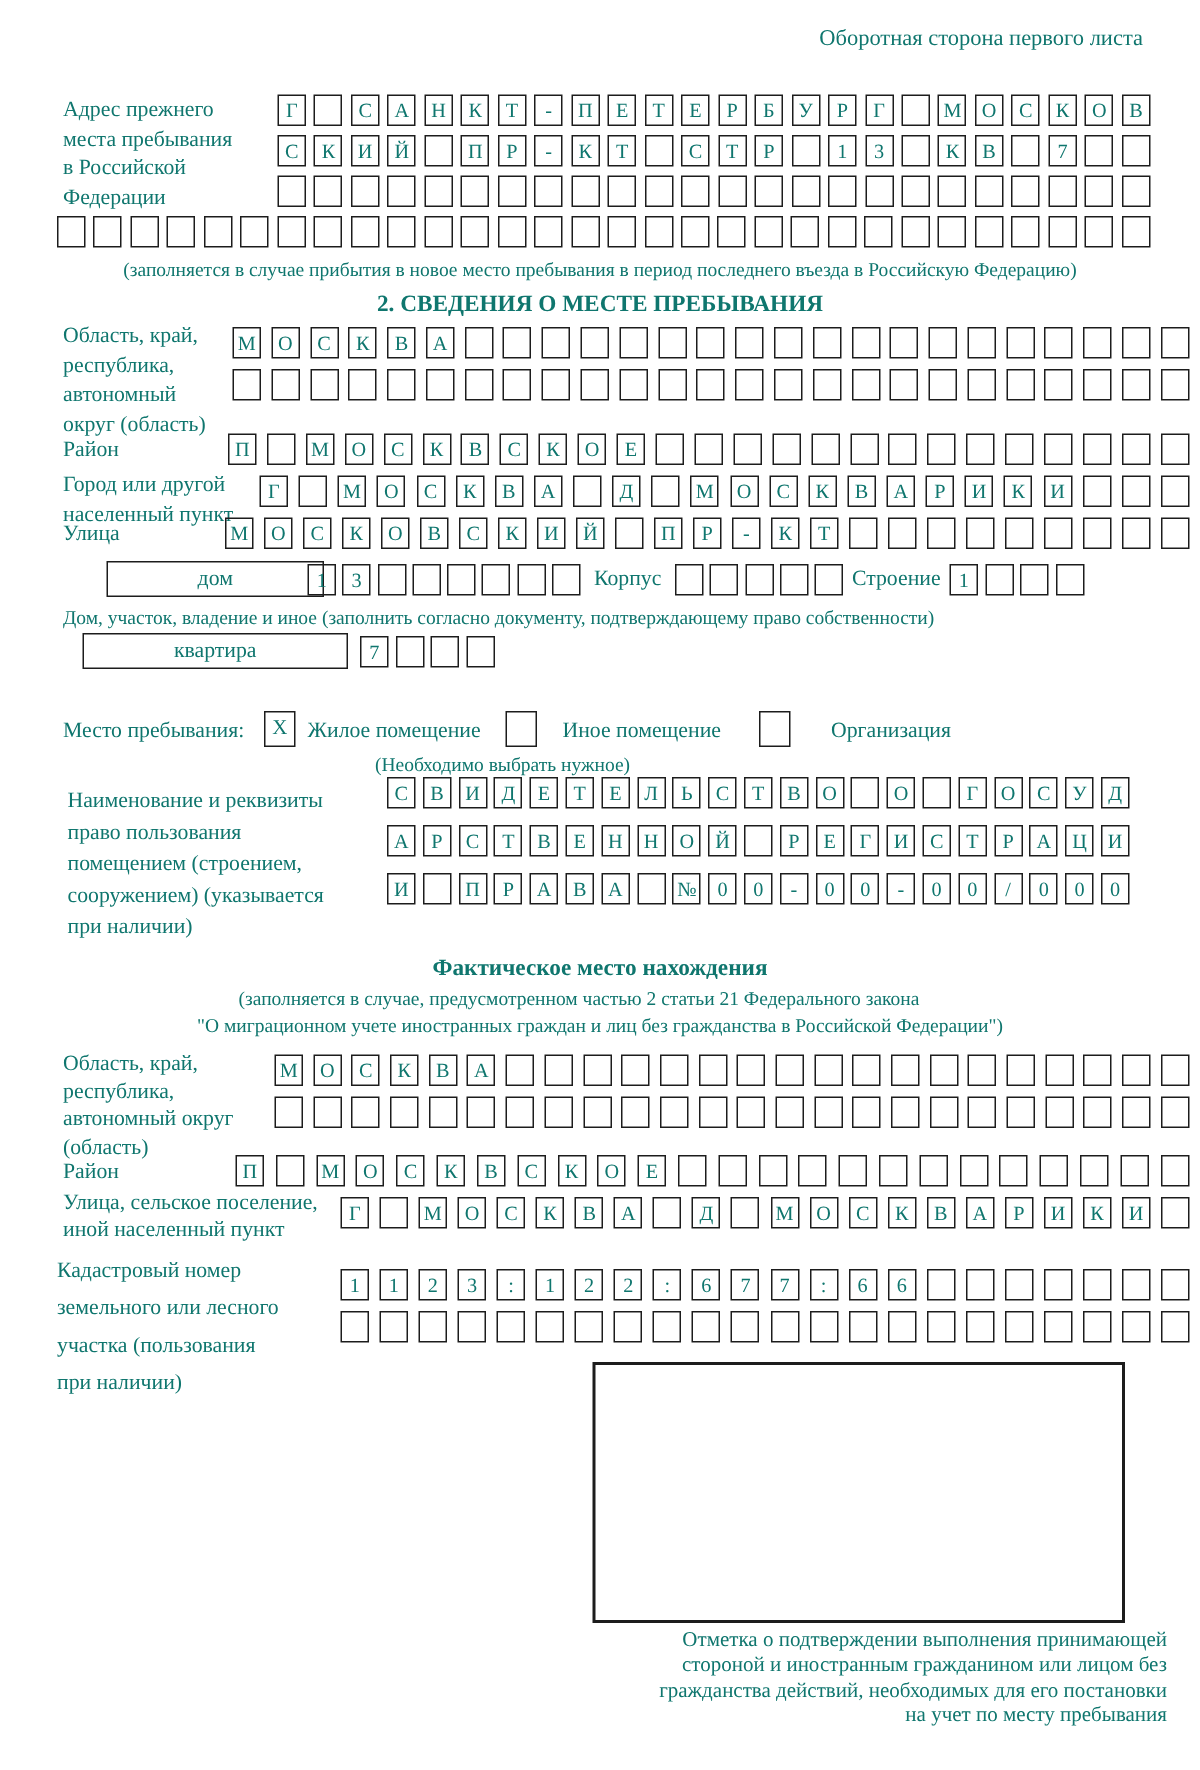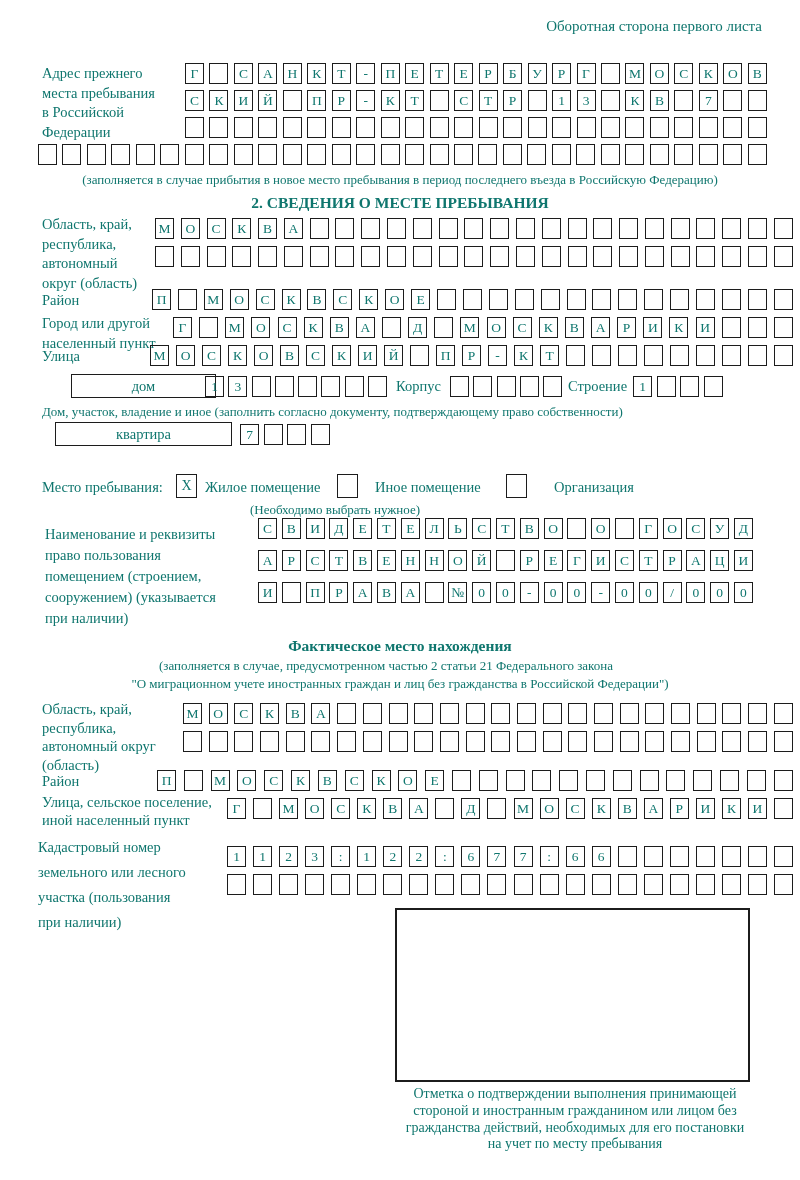--- a/index.html
+++ b/index.html
@@ -12,21 +12,21 @@
   .wbox{position:absolute;border:1.7px solid #1c1c1c;box-sizing:border-box;
         display:flex;align-items:center;justify-content:center;font-size:14.5px;}
   .cb{position:absolute;width:21px;height:24px;border:1.7px solid #1c1c1c;box-sizing:border-box;
       display:flex;align-items:center;justify-content:center;font-size:14px;}
   .lbl{position:absolute;font-size:14.5px;line-height:19.5px;}
   .note{position:absolute;font-size:13px;line-height:16px;}
   .center{text-align:center;}
   .right{text-align:right;}
   .h{position:absolute;font-size:15.5px;font-weight:bold;}
   .stampbox{position:absolute;border:2px solid #1c1c1c;box-sizing:border-box;background:#fff;}
-  .caption{position:absolute;font-size:14px;line-height:16.8px;text-align:center;}
+  .caption{position:absolute;font-size:14px;line-height:16.8px;text-align:right;}
 </style>
 </head>
 <body>
 
 <div class="page">
 
   <div class="abs right" style="left:400px;top:18px;width:362px;font-size:15px;">Оборотная сторона первого листа</div>
 
   <div class="lbl" style="left:42px;top:64px;">
     <div>Адрес прежнего</div>

